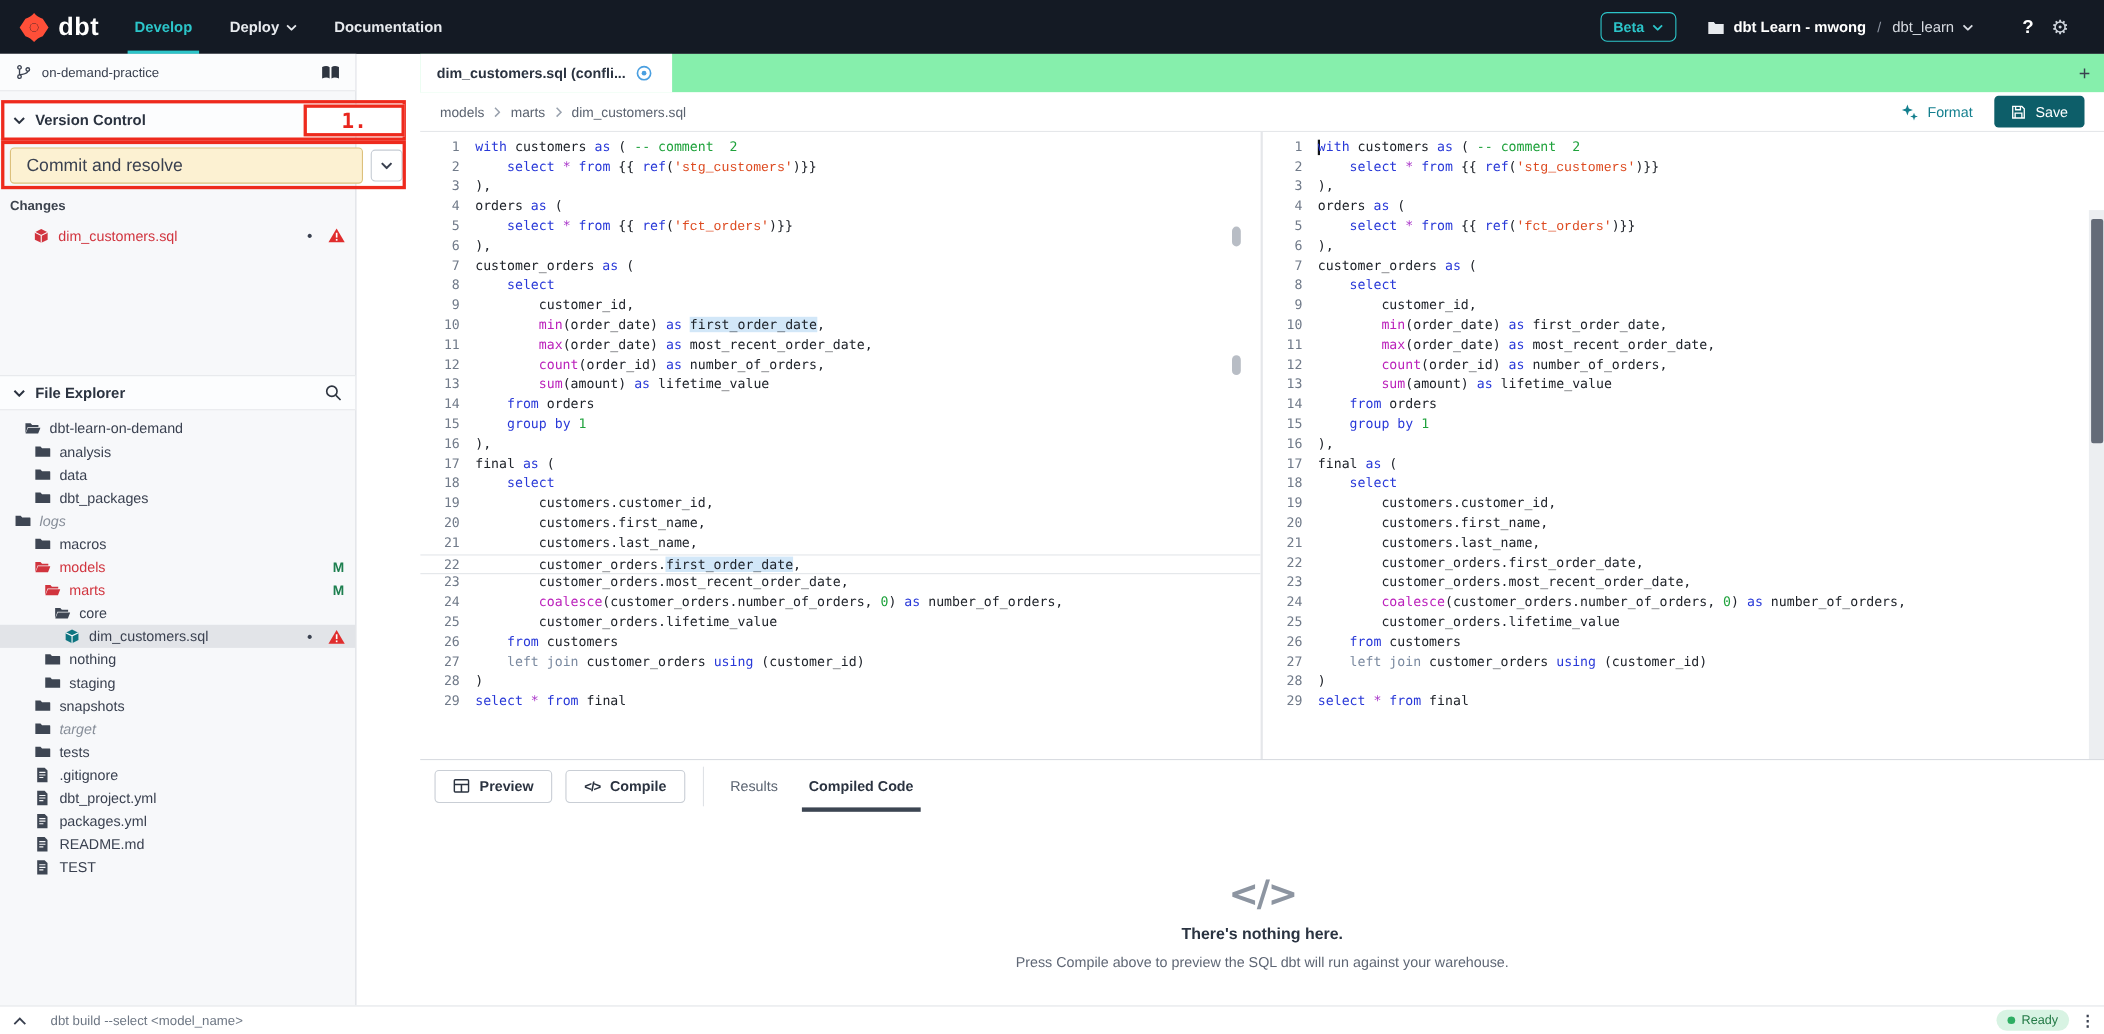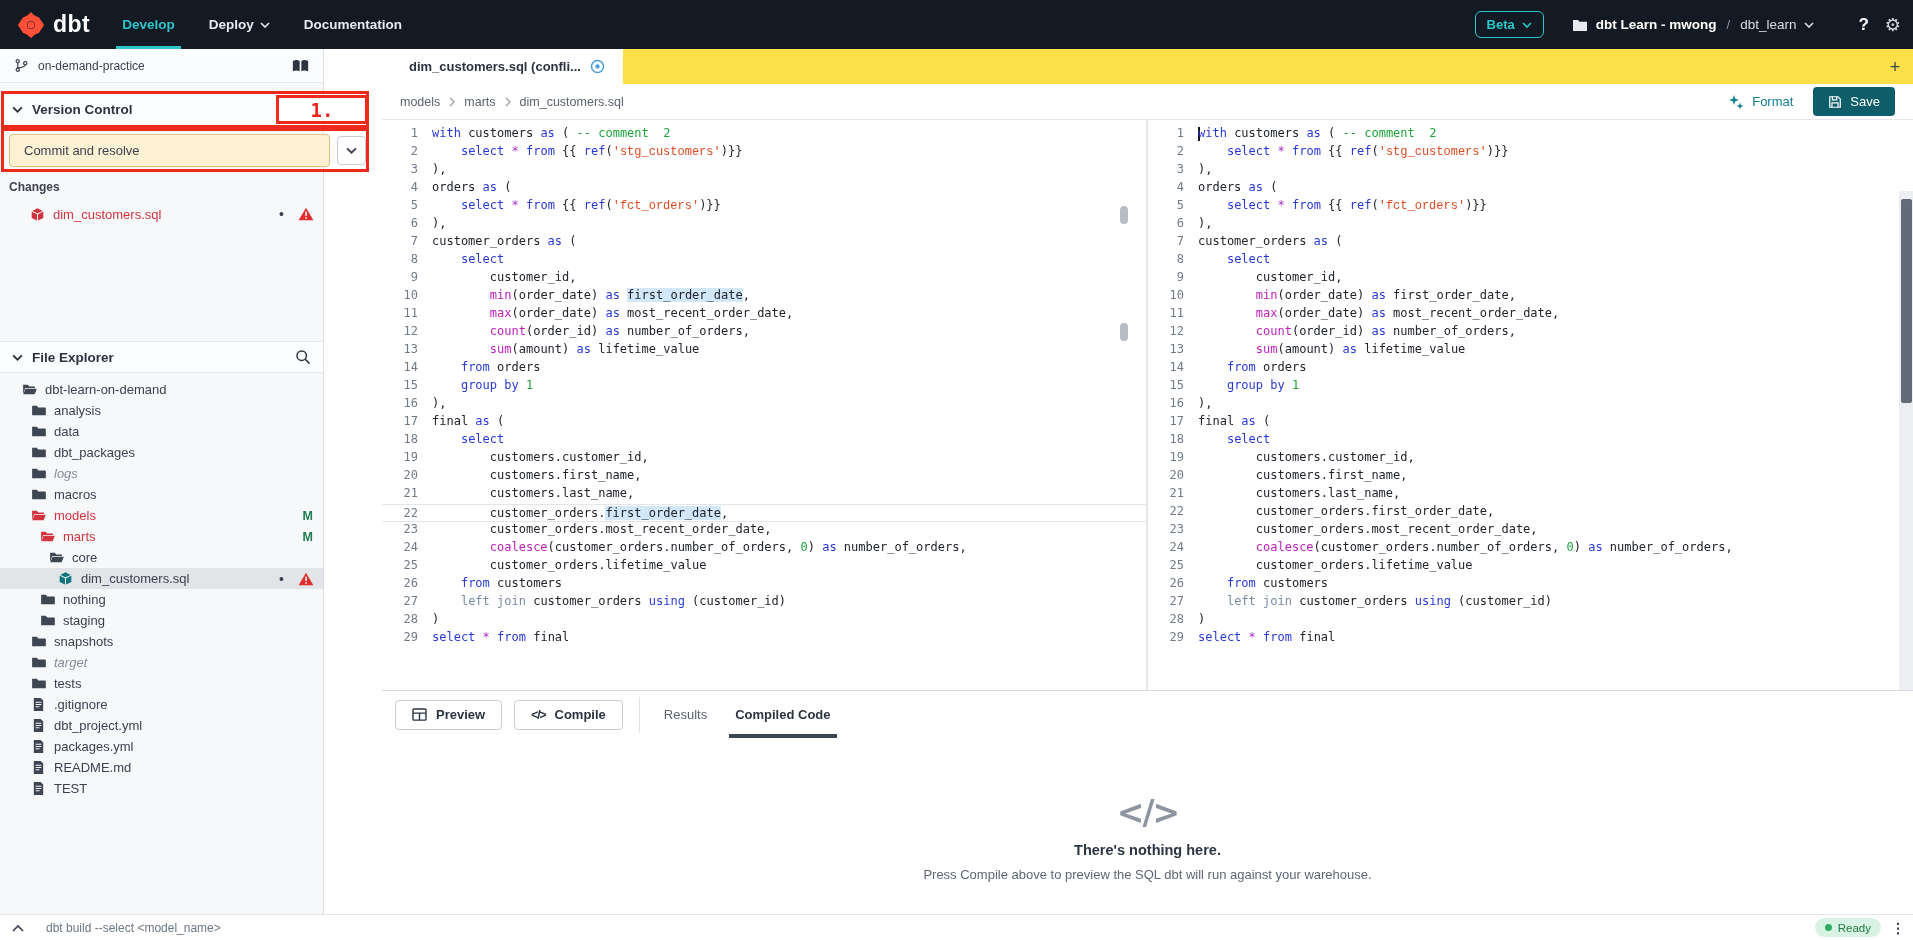--- a/index.html
+++ b/index.html
@@ -10,40 +10,40 @@
   
   .topnav { position:absolute; top:0; left:0; width:100%; height:49px; background:#141a24; display:flex; align-items:center; }
   .logo { display:flex; align-items:center; gap:7px; margin-left:16px; }
   .logo-mark { width:30px; height:30px; }
   .logo-text { color:#fff; font-size:23px; font-weight:bold; letter-spacing:.5px; }
   .nav-items { display:flex; align-items:center; height:100%; margin-left:32px; gap:34px; }
   .nav-item { font-size:13.5px; color:#e7eaee; font-weight:bold; height:100%; display:flex; align-items:center; gap:6px; position:relative; cursor:pointer; }
   .nav-item.active { color:#2cc5c9; }
   .nav-item.active::after { content:""; position:absolute; left:-6px; right:-6px; bottom:0; height:3px; background:#2cc5c9; }
   .caret { width:10px; height:6px; }
-  .topnav-right { margin-left:auto; display:flex; align-items:center; margin-right:12px; gap:16px; }
+  .topnav-right { margin-left:auto; display:flex; align-items:center; margin-right:32px; gap:16px; }
   .beta-pill { border:1.5px solid #2cc5c9; color:#2cc5c9; border-radius:6px; font-size:13px; font-weight:bold; padding:5px 11px; display:flex; align-items:center; gap:7px; cursor:pointer; margin-right:12px; }
   .acct-group { display:flex; align-items:center; gap:8px; margin-right:28px; }
   .acct-name { color:#fff; font-weight:bold; font-size:13.5px; }
   .acct-sep { color:#8d95a2; font-size:13px; margin:0 2px; }
   .proj-name { color:#d8dce2; font-size:13.5px; }
   .help-icon { color:#fff; font-weight:bold; font-size:17px; cursor:pointer; }
   .gear-icon { color:#cdd3db; font-size:18px; cursor:pointer; line-height:1; }
 
   
   .sidebar { position:absolute; top:49px; left:0; width:324px; height:865px; background:#f7f8fa; border-right:1px solid #dcdfe3; }
   .branch-row { position:absolute; top:0; left:0; right:0; height:34px; background:#fbfcfd; border-bottom:1px solid #e6e8eb; display:flex; align-items:center; padding:0 14px; gap:9px; }
   .branch-label { font-size:12px; color:#3a4150; }
   .book-icon { margin-left:auto; cursor:pointer; }
   .sec-header { position:absolute; left:0; right:0; background:#fcfdfe; border-bottom:1px solid #e6e8eb; display:flex; align-items:center; gap:9px; padding:0 12px; font-size:13.5px; font-weight:bold; color:#2b3340; cursor:pointer; }
   .vc-header { top:43px; height:35px; }
   .fx-header { top:292px; height:32px; border-top:1px solid #e6e8eb; }
   .search-icon { margin-left:auto; cursor:pointer; }
   .commit-row { position:absolute; top:80px; left:0; right:0; height:43px; }
-  .commit-btn { position:absolute; top:5px; left:9px; width:321px; height:33px; background:#fcf1d2; border:1px solid #dcc07c; border-radius:4px; font-size:13px; color:#3a4150; text-align:left; padding-left:14px; font-family:"Liberation Sans",sans-serif; cursor:pointer; }
+  .commit-btn { position:absolute; top:5px; left:9px; width:321px; height:33px; background:#fcf1d2; border:1px solid #dcc07c; border-radius:4px; font-size:16px; color:#3a4150; text-align:left; padding-left:14px; font-family:"Liberation Sans",sans-serif; cursor:pointer; }
   .commit-caret { position:absolute; top:7px; left:337px; width:29px; height:29px; background:#fff; border:1px solid #c6ccd4; border-radius:4px; display:flex; align-items:center; justify-content:center; cursor:pointer; }
   .changes-label { position:absolute; top:131px; left:9px; font-size:12px; font-weight:bold; color:#3c434e; }
   .change-row { position:absolute; top:153px; left:0; right:0; height:24px; display:flex; align-items:center; padding-left:30px; gap:8px; cursor:pointer; }
   .change-name { font-size:13px; color:#d1343e; }
   .row-dot { margin-left:auto; color:#3a4150; font-size:14px; }
   .row-warn { margin-right:9px; margin-left:6px; display:flex; }
   .tree { position:absolute; top:330px; left:0; right:0; bottom:0; overflow:hidden; }
   .tree-row { height:21px; display:flex; align-items:center; gap:8px; font-size:13px; color:#3a4150; position:relative; cursor:pointer; }
   .tree-row.selected { background:#e2e4e8; }
   .tree-row.red .t-label { color:#d1343e; }
@@ -57,21 +57,21 @@
   .t-warn { margin-right:9px; margin-left:6px; display:flex; }
 
   
   .anno { position:absolute; border:3px solid #ee2a1d; pointer-events:none; }
   .anno-1 { top:42px; left:1px; width:368px; height:37px; }
   .anno-2 { top:79px; left:1px; width:368px; height:44px; }
   .anno-label { position:absolute; top:46px; left:276px; width:92px; height:29px; background:#fff; border:3px solid #ee2a1d; color:#e8251d; font-family:"DejaVu Sans Mono",monospace; font-weight:bold; font-size:19px; display:flex; align-items:center; justify-content:center; z-index:5; }
 
   
   .editor-area { position:absolute; top:49px; left:382px; right:0; bottom:26px; }
-  .tabbar { position:absolute; top:0; left:12px; right:0; height:35px; background:#fde047; display:flex; }
+  .tabbar { position:absolute; top:0; left:0; right:0; height:35px; background:#86efac; display:flex; }
   .tab.active { background:#fff; height:35px; width:229px; display:flex; align-items:center; padding:0 12px 0 15px; gap:9px; font-size:13px; font-weight:bold; color:#2b3340; cursor:pointer; }
   .tab-plus { position:absolute; right:7px; top:7px; width:22px; height:22px; display:flex; align-items:center; justify-content:center; font-size:18px; color:#3a4150; cursor:pointer; }
   .toolbar { position:absolute; top:35px; left:0; right:0; height:36px; background:#fff; border-bottom:1px solid #e5e7ea; display:flex; align-items:center; padding:0 18px; }
   .breadcrumb { display:flex; align-items:center; gap:9px; font-size:12.5px; color:#5b6370; }
   .crumb { cursor:pointer; }
   .crumb-sep { color:#9aa2ae; display:flex; }
   .toolbar-right { margin-left:auto; display:flex; align-items:center; gap:20px; }
   .format-btn { display:flex; align-items:center; gap:8px; color:#137f8e; font-size:13px; cursor:pointer; background:none; border:none; font-family:"Liberation Sans",sans-serif; }
   .save-btn { background:#0d5e69; color:#fff; border:none; border-radius:4px; height:29px; padding:0 15px; display:flex; align-items:center; gap:8px; font-size:13px; cursor:pointer; font-family:"Liberation Sans",sans-serif; }
 
@@ -254,21 +254,21 @@
           <span class="t-label">data</span>
         </div>
         <div class="tree-row   " style="padding-left:31px">
           <span class="t-icon">
             <svg viewBox="0 0 16 16">
               <path d="M1.2 3h5l1.5 1.7h7.1c.5 0 1 .4 1 1V13H1.2z" fill="currentColor"></path>
             </svg>
           </span>
           <span class="t-label">dbt_packages</span>
         </div>
-        <div class="tree-row   italic" style="padding-left:31px">
+        <div class="tree-row   italic" style="padding-left:13px">
           <span class="t-icon">
             <svg viewBox="0 0 16 16">
               <path d="M1.2 3h5l1.5 1.7h7.1c.5 0 1 .4 1 1V13H1.2z" fill="currentColor"></path>
             </svg>
           </span>
           <span class="t-label">logs</span>
         </div>
         <div class="tree-row   " style="padding-left:31px">
           <span class="t-icon">
             <svg viewBox="0 0 16 16">

